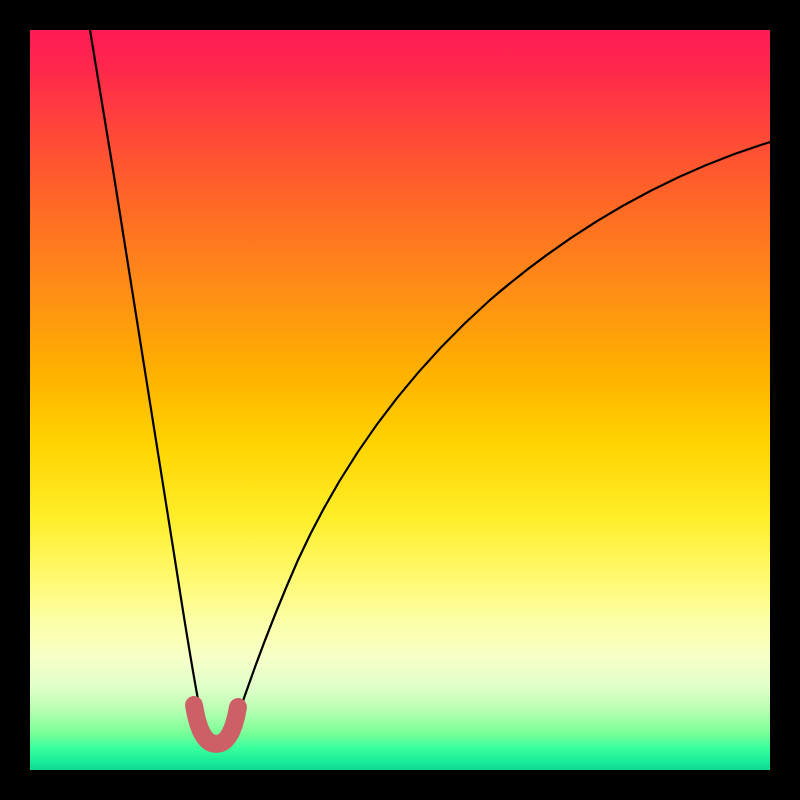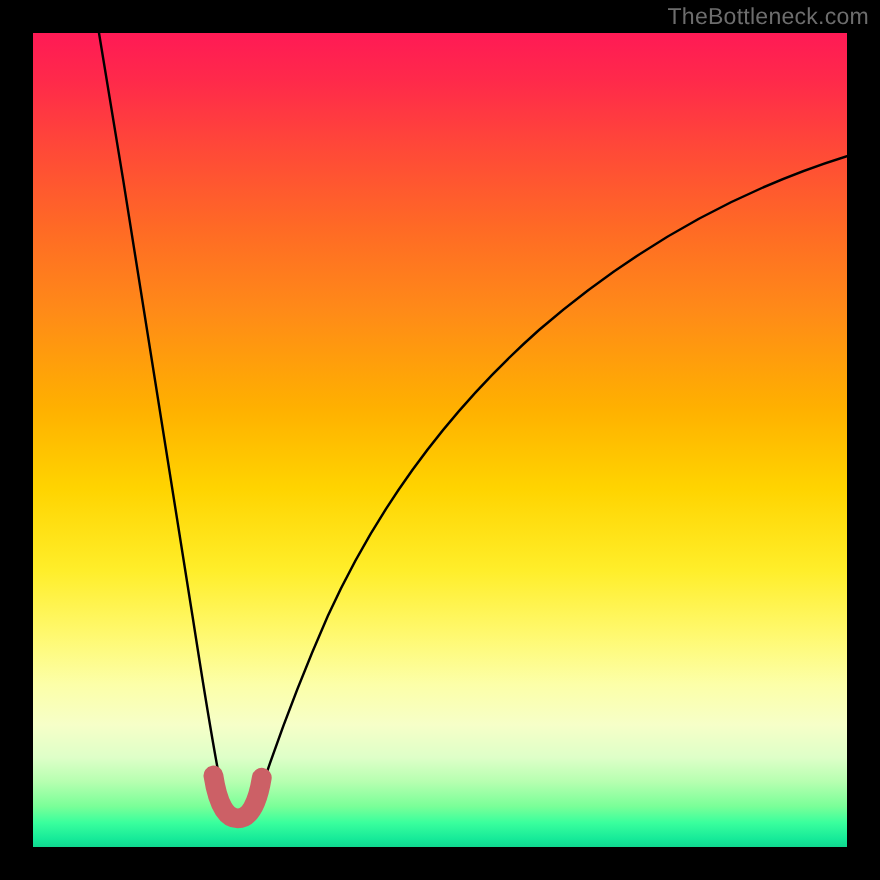--- a/index.html
+++ b/index.html
@@ -94,14 +94,13 @@
       <path class="curve-main" d="M 200 710
                C 216 660, 235 605, 268 530
                C 310 438, 370 350, 460 270
                C 555 188, 650 140, 740 112"></path>
       <path class="curve-marker" d="M 164 675
                Q 170 714, 186 714
                Q 202 714, 208 677"></path>
     </svg>
   </div>
 
-  <div class="watermark">TheBottleneck.com</div>
 </div>
 
 </body></html>

